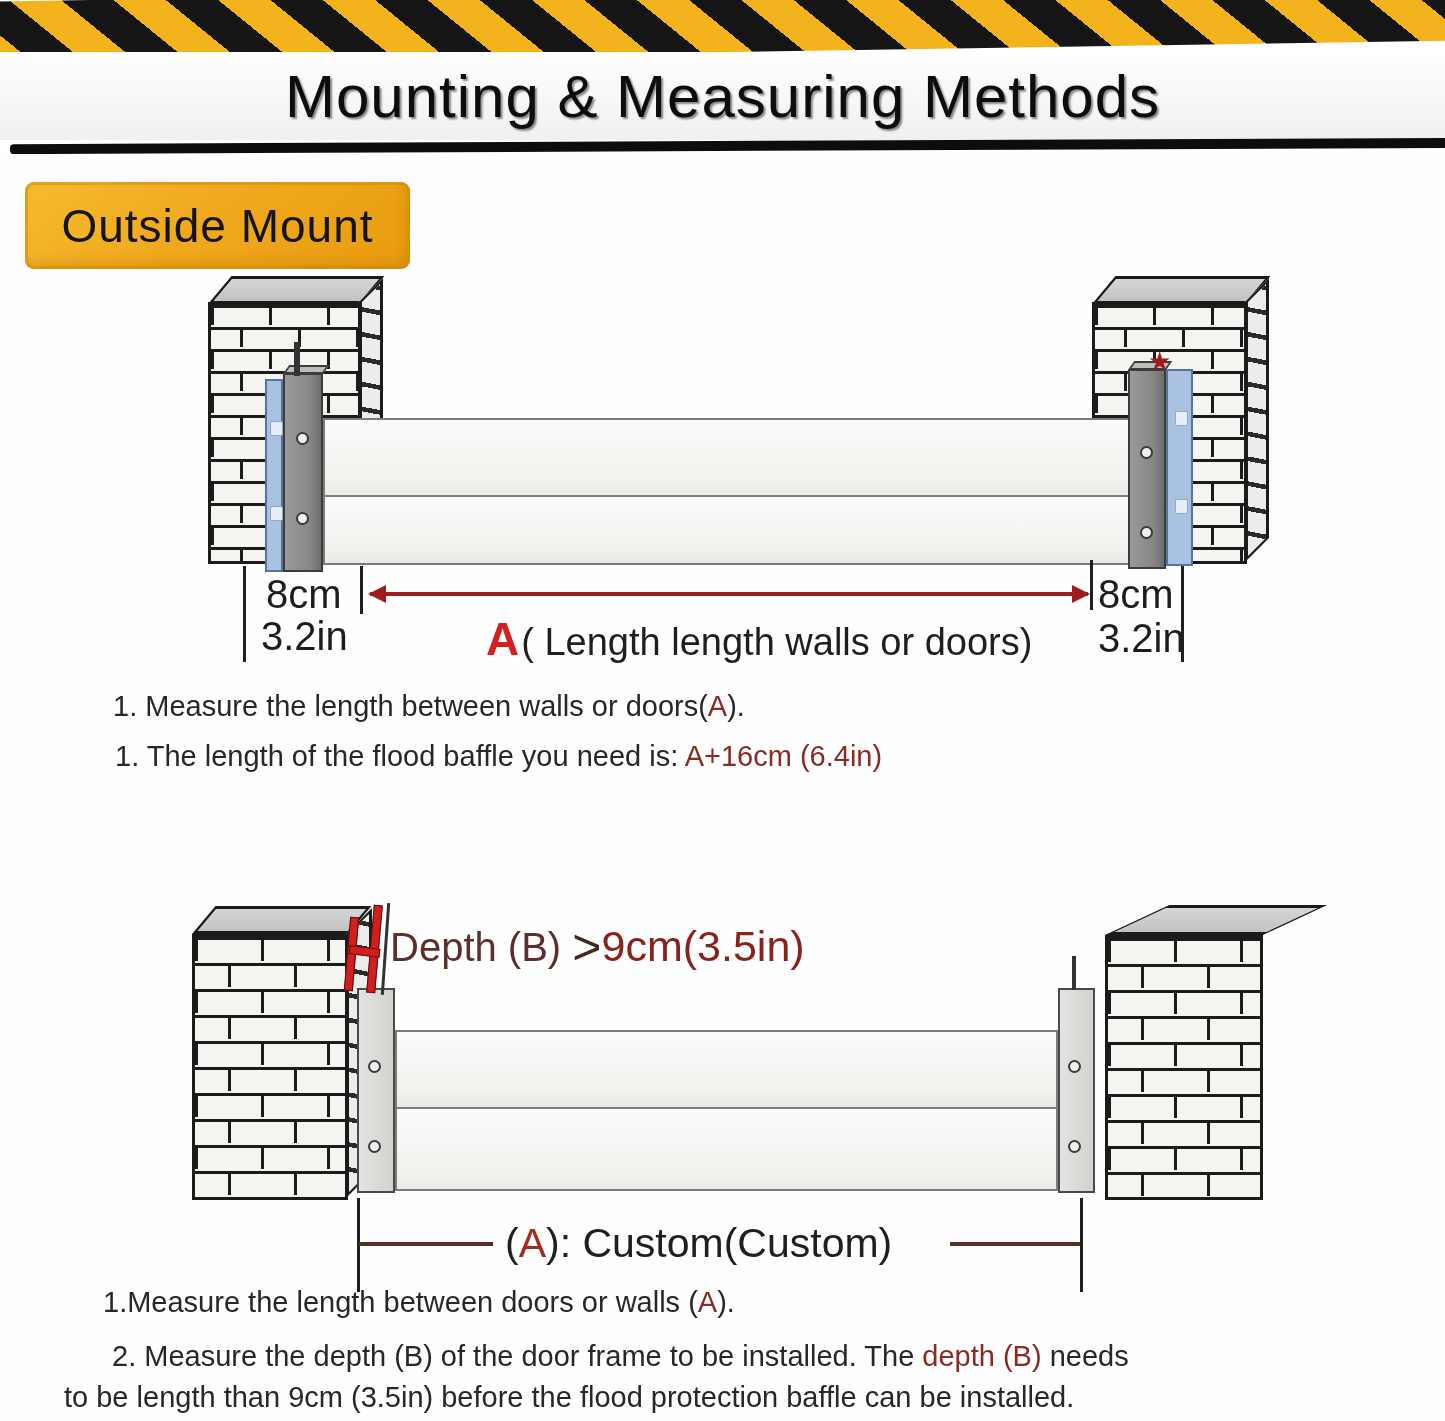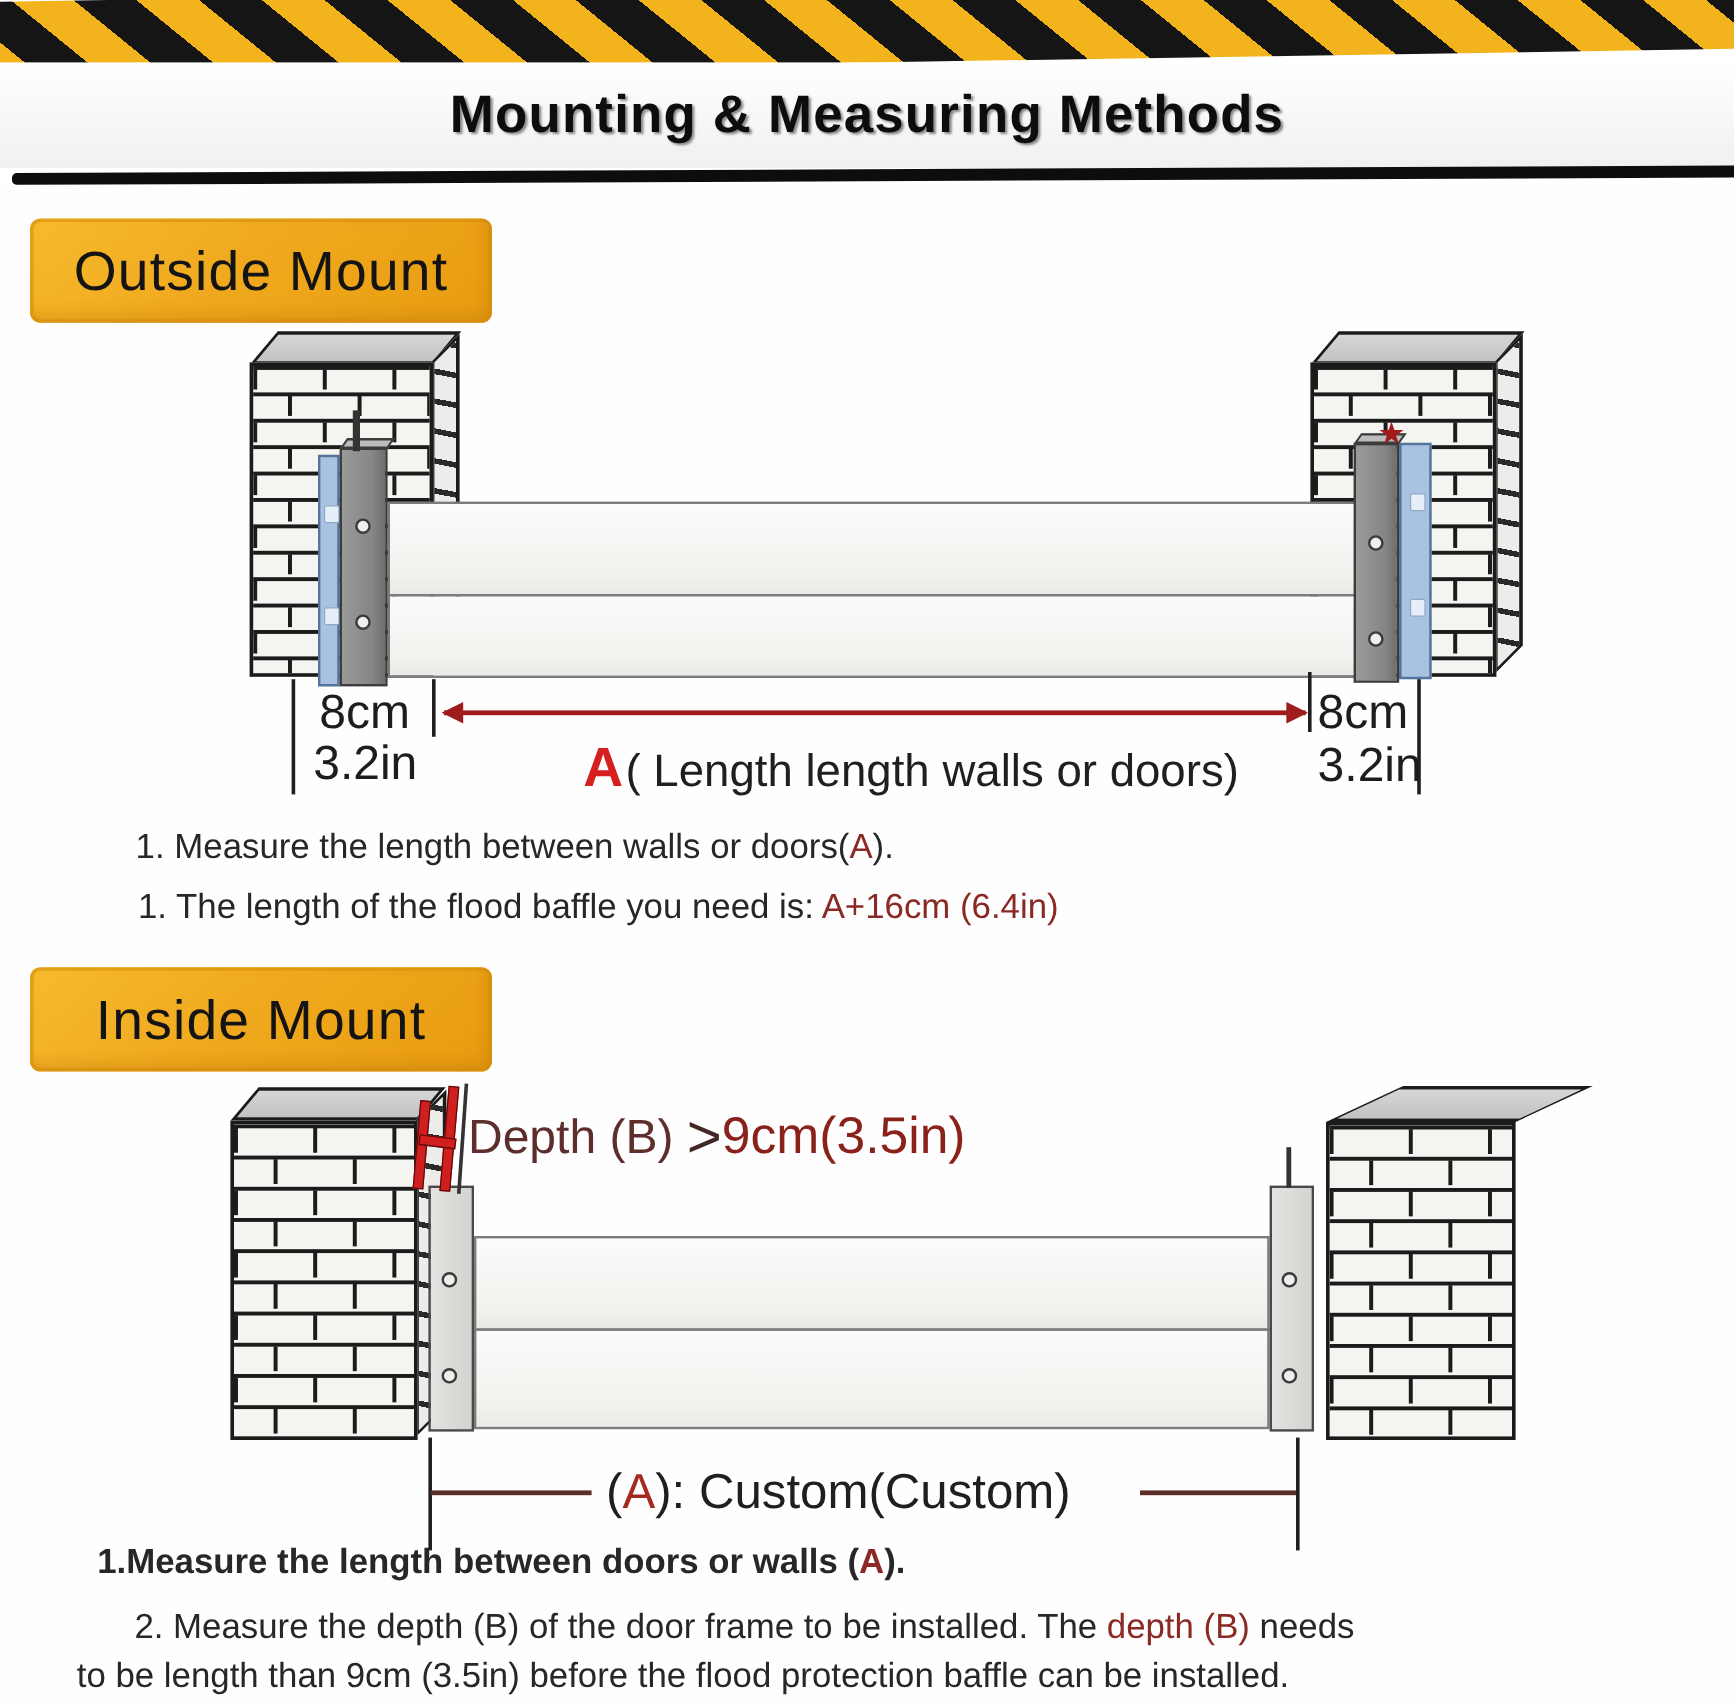--- a/index.html
+++ b/index.html
@@ -7,21 +7,21 @@
          font-family:"Liberation Sans",sans-serif;color:#272727;}
 
   
   .header{position:absolute;top:0;left:0;width:1445px;height:154px;overflow:hidden;background:#fff;}
   .stripes{position:absolute;top:-10px;left:-18px;width:1490px;height:62px;
            transform:rotate(-0.9deg);
            background:repeating-linear-gradient(40deg,var(--hazard-yellow) 0 33px,#151515 33px 66px);}
   .title-band{position:absolute;top:52px;left:0;width:1445px;height:88px;
               background:linear-gradient(#ffffff,#f0f0f0);
               display:flex;align-items:center;justify-content:center;}
-  .page-title{font-size:44px;font-weight:700;letter-spacing:1px;color:#0d0d0d;margin:0;
+  .page-title{font-size:60px;font-weight:400;letter-spacing:1px;color:#0d0d0d;margin:0;
               text-shadow:2px 2px 2px rgba(0,0,0,0.45);}
   .header-bar{position:absolute;top:141px;left:10px;width:1445px;height:10px;background:#0d0d0d;
               transform:rotate(-0.25deg);border-radius:4px;}
 
   
   .mount-badge{position:absolute;width:385px;height:87px;border-radius:9px;
                background:linear-gradient(140deg,#f7bb2e 0%,var(--badge-yellow) 45%,#e89c10 100%);
                box-shadow:inset 0 0 0 3px rgba(214,140,9,0.55), inset -5px -7px 12px rgba(186,116,6,0.35);
                display:flex;align-items:center;justify-content:center;
                font-size:46px;color:#141414;letter-spacing:1px;}
@@ -157,21 +157,20 @@
     </div>
 
     <div class="step" style="left:113px;top:690px;">
       <span>1. Measure the length between walls or doors(</span><span class="red">A</span><span>).</span>
     </div>
     <div class="step" style="left:115px;top:740px;">
       <span>1. The length of the flood baffle you need is: </span><span class="red">A+16cm (6.4in)</span><span></span>
     </div>
   </div>
 
-  <div class="mount-badge badge-inside">Inside Mount</div>
 
   <div>
 
     <div class="top-face" style="left:192px;top:906px;width:156px;height:28px;"></div>
     <div class="side-face" style="left:346px;top:934px;width:26px;height:264px;"></div>
     <div class="brick-front big" style="left:192px;top:934px;width:156px;height:266px;"></div>
 
     <div class="top-face flat" style="left:1105px;top:905px;width:158px;height:30px;"></div>
     <div class="brick-front big" style="left:1105px;top:935px;width:158px;height:265px;"></div>
 
@@ -198,21 +197,21 @@
     </div>
 
     <div class="tick" style="left:357px;top:1198px;height:94px;"></div>
     <div class="tick" style="left:1080px;top:1198px;height:94px;"></div>
     <div class="hline" style="left:359px;top:1242px;width:134px;"></div>
     <div class="hline" style="left:950px;top:1242px;width:130px;"></div>
     <div class="inside-dim-label" style="left:505px;top:1220px;">
       <span>(</span><span class="red-a">A</span><span>): Custom(Custom)</span>
     </div>
 
-    <div class="step" style="left:81px;top:1286px;font-weight:bold;">
+    <div class="step" style="left:103px;top:1286px;">
       <span>1.Measure the length between doors or walls (</span><span class="red">A</span><span>).</span>
     </div>
     <div class="step" style="left:112px;top:1340px;">
       <span>2. Measure the depth (B) of the door frame to be installed. The </span><span class="red">depth (B)</span><span> needs</span>
     </div>
     <div class="step" style="left:64px;top:1381px;">
       <span>to be length than 9cm (3.5in) before the flood protection baffle can be installed.</span>
     </div>
   </div>
 

